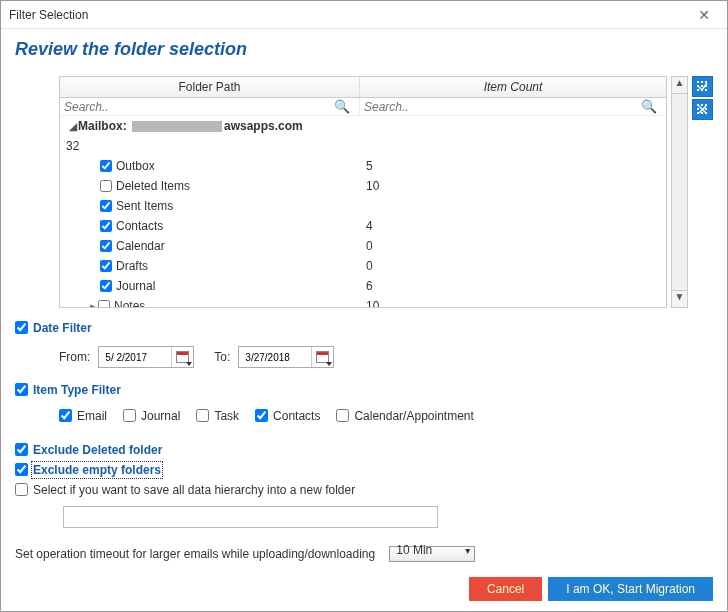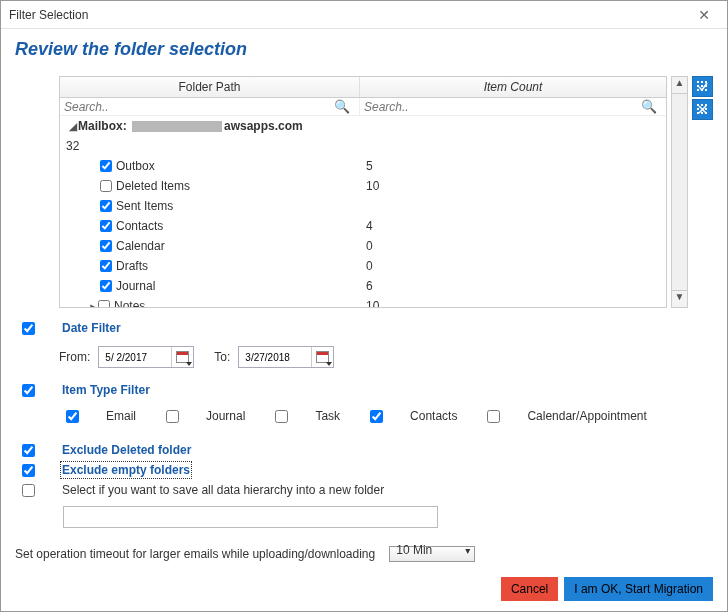--- a/index.html
+++ b/index.html
@@ -28,42 +28,42 @@
 .rc2 { flex: 1; padding-left: 6px; }
 .tw { display: inline-block; width: 10px; text-align: center; color: #555; font-size: 11px; }
 .cb { width: 12px; height: 12px; margin-right: 4px; }
 .mbx { font-weight: 700; }
 .redact { display: inline-block; width: 90px; height: 11px; background: #b8b8b8; vertical-align: middle; margin: 0 2px; }
 .grid-scroll { width: 17px; background: #f0f0f0; border: 1px solid #ccc; display: flex; flex-direction: column; }
 .sc-btn { height: 17px; text-align: center; font-size: 10px; color: #555; background: #f3f3f3; border-bottom: 1px solid #ccc; cursor: pointer; }
 .sc-btn-b { border-top: 1px solid #ccc; border-bottom: none; margin-top: auto; }
 .side-btns { display: flex; flex-direction: column; gap: 2px; }
 .sqbtn { width: 21px; height: 21px; background: #1f81d6; color: #fff; display: flex; align-items: center; justify-content: center; font-size: 12px; cursor: pointer; border: 1px solid #1a6fb8; }
-.ckline { display: flex; align-items: center; margin: 3px 7px; gap: 22px; }
+.ckline { display: flex; align-items: flex-start; margin: 3px 0; }
 .ckline input { margin-right: 5px; }
 .ckline label { color: #1a5ca8; font-weight: 600; font-size: 12px; }
 .plain-label label { color: #333; font-weight: 400; }
 .date-row { display: flex; align-items: center; margin: 8px 0 12px 44px; gap: 8px; }
 .dl { font-size: 12px; color: #333; }
 .datebox { display: inline-flex; align-items: center; border: 1px solid #aab; background: #fff; height: 22px; }
 .datebox input { border: none; outline: none; width: 72px; padding: 0 6px; font-size: 10px; }
 .caldrop { width: 22px; height: 20px; border-left: 1px solid #ccc; display: flex; align-items: center; justify-content: center; position: relative; }
 .calicon { width: 13px; height: 12px; border: 1px solid #888; background: #fff; position: relative; }
 .calicon::before { content: ""; position: absolute; top: 0; left: 0; right: 0; height: 3px; background: #c33; }
 .carrow { position: absolute; right: 1px; bottom: 1px; width: 0; height: 0; border-left: 3px solid transparent; border-right: 3px solid transparent; border-top: 4px solid #333; }
 .types-row { display: flex; align-items: center; gap: 16px; margin: 6px 0 14px 44px; }
 .types-row .ckline label { color: #333; font-weight: 400; }
 .focus-outline { outline: 1px dotted #333; outline-offset: 1px; }
 .hier-input { margin: 6px 0 12px 48px; }
 .hier-input input { width: 375px; height: 22px; border: 1px solid #bbb; padding: 0 4px; font-size: 12px; }
 .timeout-row { display: flex; align-items: center; gap: 14px; margin-top: 6px; }
 .select { display: inline-flex; align-items: center; border: 1px solid #999; background: linear-gradient(#fdfdfd,#ebebeb); height: 16px; padding: 0 4px 8px 6px; width: 86px; justify-content: space-between; cursor: pointer; }
 .select .arr { font-size: 10px; color: #333; }
 .footer { position: absolute; bottom: 10px; right: 14px; display: flex; gap: 6px; }
-.btn { height: 24px; padding: 0 10px; font-size: 12px; color: #000000; display: flex; align-items: center; cursor: pointer; border: none; }
+.btn { height: 24px; padding: 0 18px; font-size: 12px; color: #fef9c3; display: flex; align-items: center; cursor: pointer; border: none; }
 .btn-cancel { background: #e84b3a; }
 .btn-ok { background: #1f81d6; }
 svg.dotgrid { width: 13px; height: 13px; }
 </style>
 </head>
 <body>
 
 <div class="window">
   <div class="titlebar">
     <div class="titlebar-title">Filter Selection</div>

